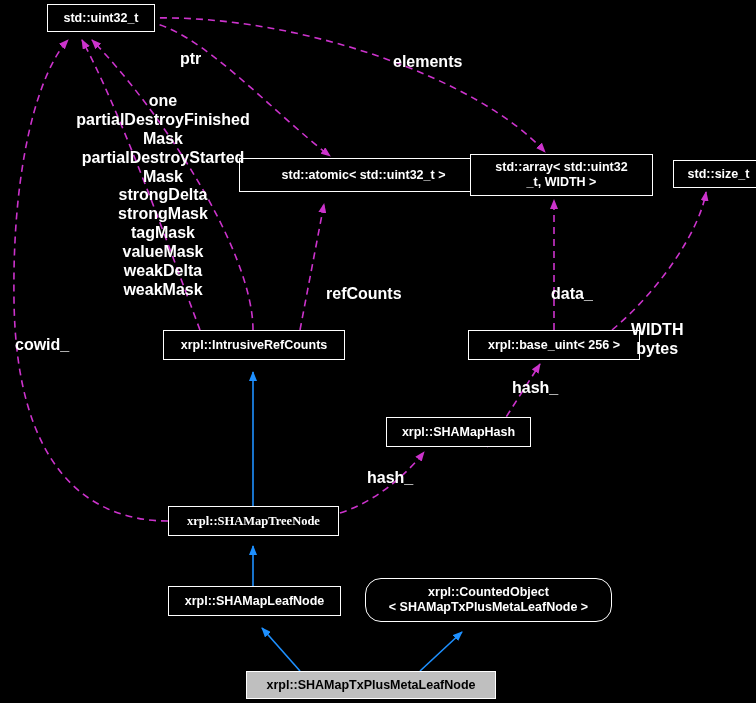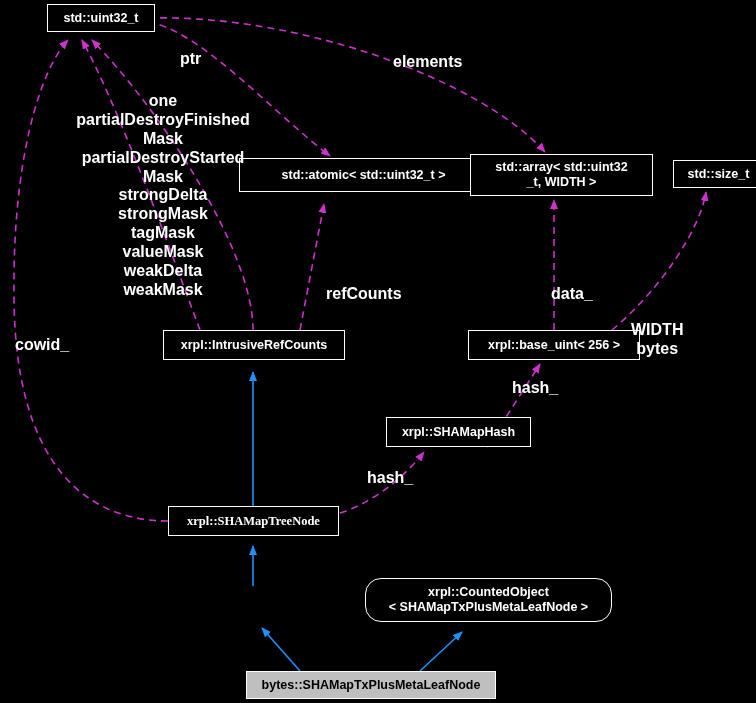--- a/index.html
+++ b/index.html
@@ -101,23 +101,24 @@
 
   <div class="node" style="left:47px;top:4px;width:108px;height:28px;">std::uint32_t</div>
   <div class="node" style="left:239px;top:158px;width:249px;height:34px;">std::atomic&lt; std::uint32_t &gt;</div>
   <div class="node" style="left:470px;top:154px;width:183px;height:42px;">std::array&lt; std::uint32
 _t, WIDTH &gt;</div>
   <div class="node" style="left:661px;top:160px;width:91px;height:28px;margin-left:12px;">std::size_t</div>
   <div class="node" style="left:163px;top:330px;width:182px;height:30px;">xrpl::IntrusiveRefCounts</div>
   <div class="node" style="left:468px;top:330px;width:172px;height:30px;">xrpl::base_uint&lt; 256 &gt;</div>
   <div class="node" style="left:386px;top:417px;width:145px;height:30px;">xrpl::SHAMapHash</div>
   <div class="node" style="left:168px;top:506px;width:171px;height:30px;font-family:Liberation Serif, serif;">xrpl::SHAMapTreeNode</div>
+  <div class="node" style="left:168px;top:586px;width:173px;height:30px;">xrpl::SHAMapLeafNode</div>
   <div class="node" style="left:365px;top:578px;width:247px;height:44px;border-radius:16px;">xrpl::CountedObject
 &lt; SHAMapTxPlusMetaLeafNode &gt;</div>
-  <div class="node highlight" style="left:246px;top:671px;width:250px;height:28px;">bytes::SHAMapTxPlusMetaLeafNode</div>
+  <div class="node highlight" style="left:246px;top:671px;width:250px;height:28px;">xrpl::SHAMapTxPlusMetaLeafNode</div>
 
   <div class="edge-label" style="left:180px;top:50px;">ptr</div>
   <div class="edge-label" style="left:393px;top:53px;">elements</div>
   <div class="edge-label" style="left:73px;top:92px;width:180px;">one
 partialDestroyFinished
 Mask
 partialDestroyStarted
 Mask
 strongDelta
 strongMask

